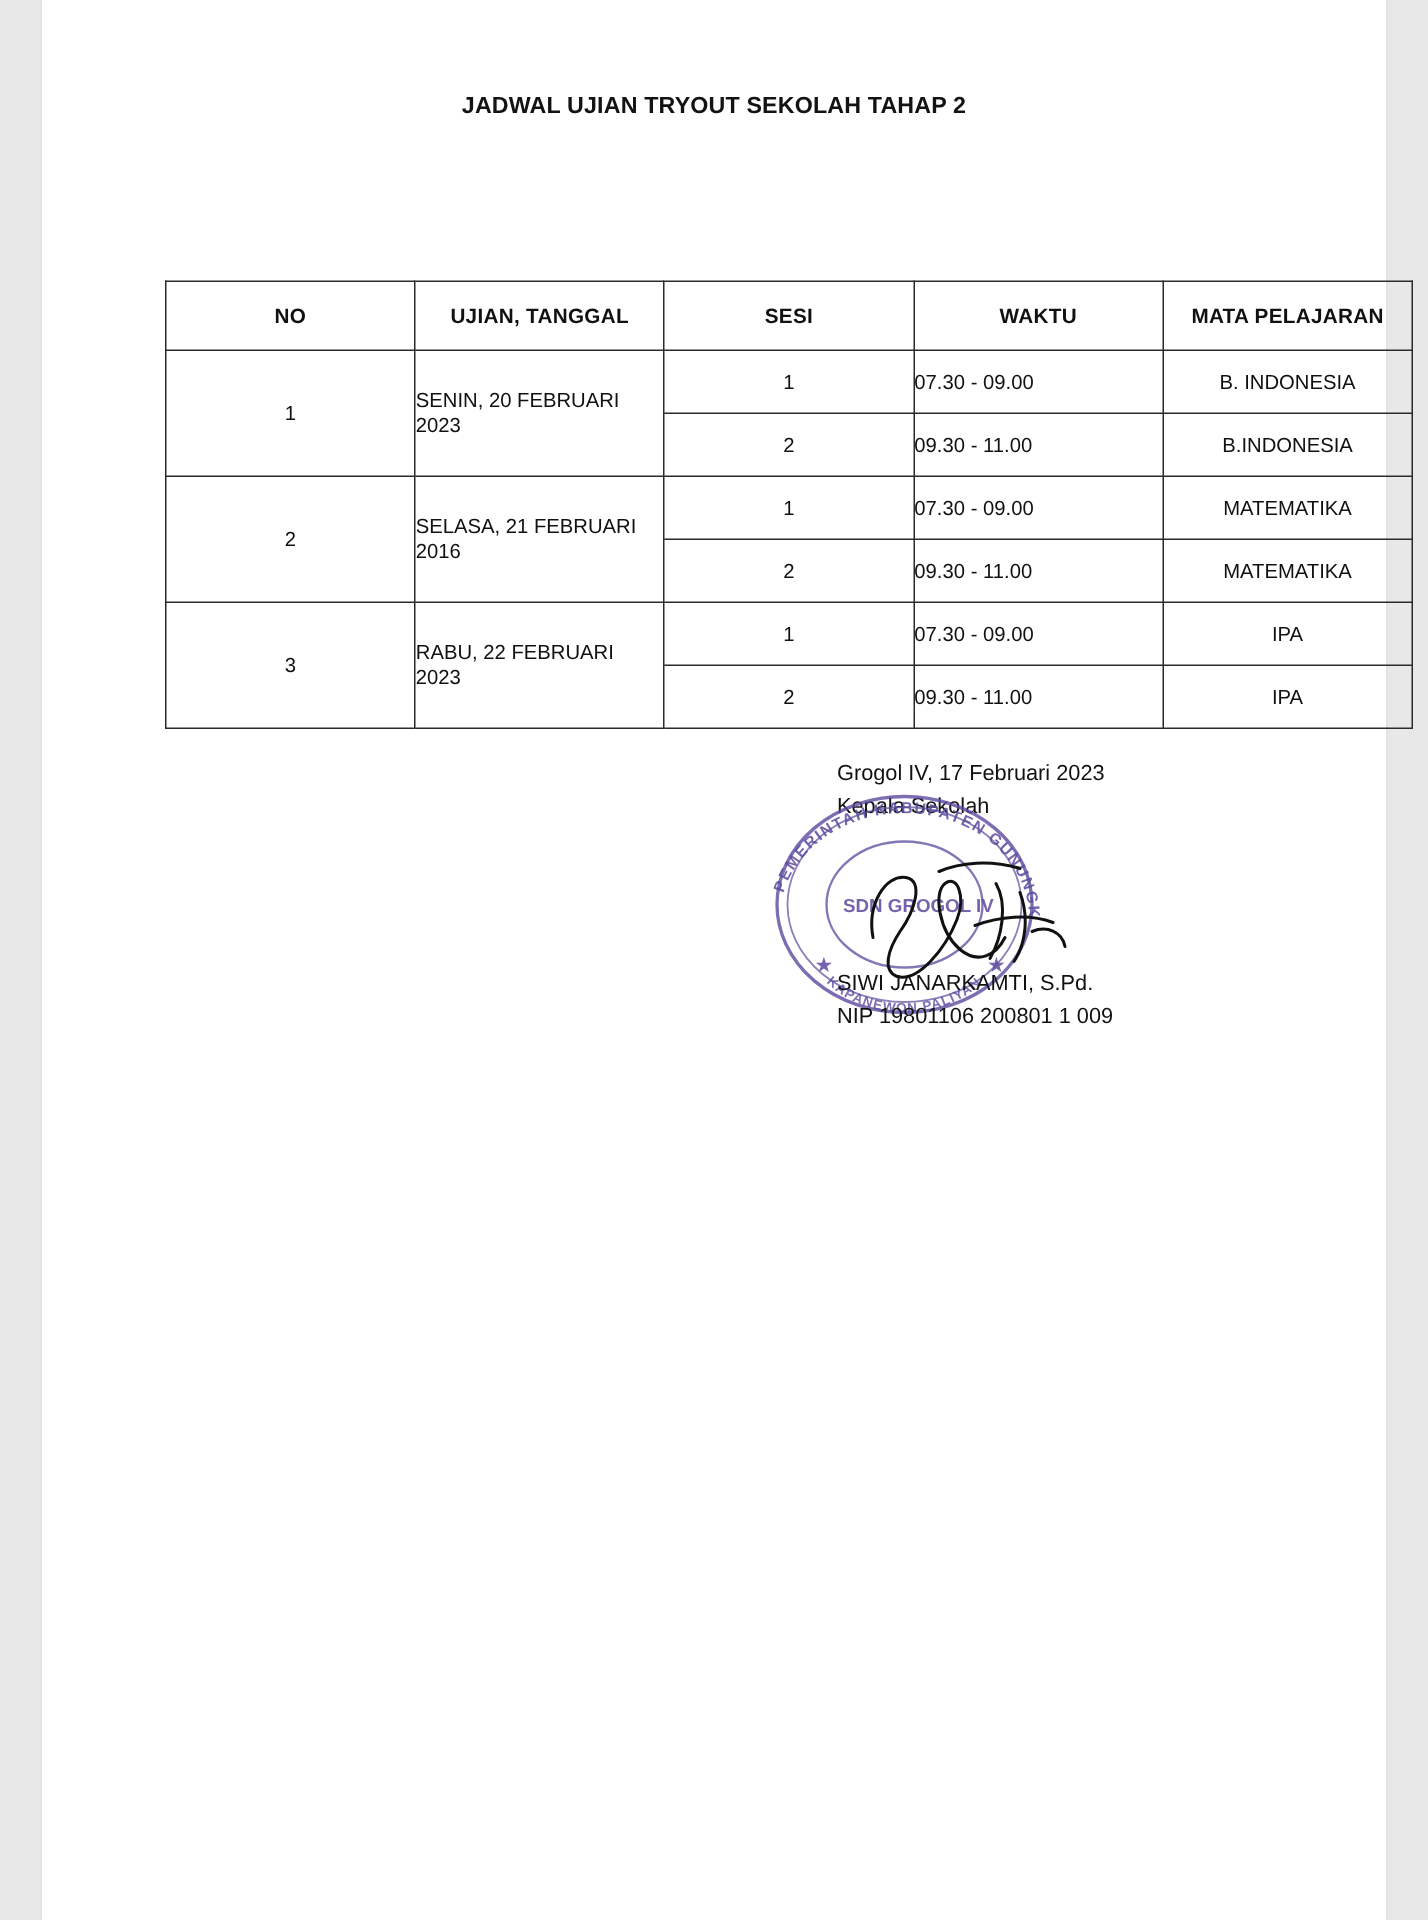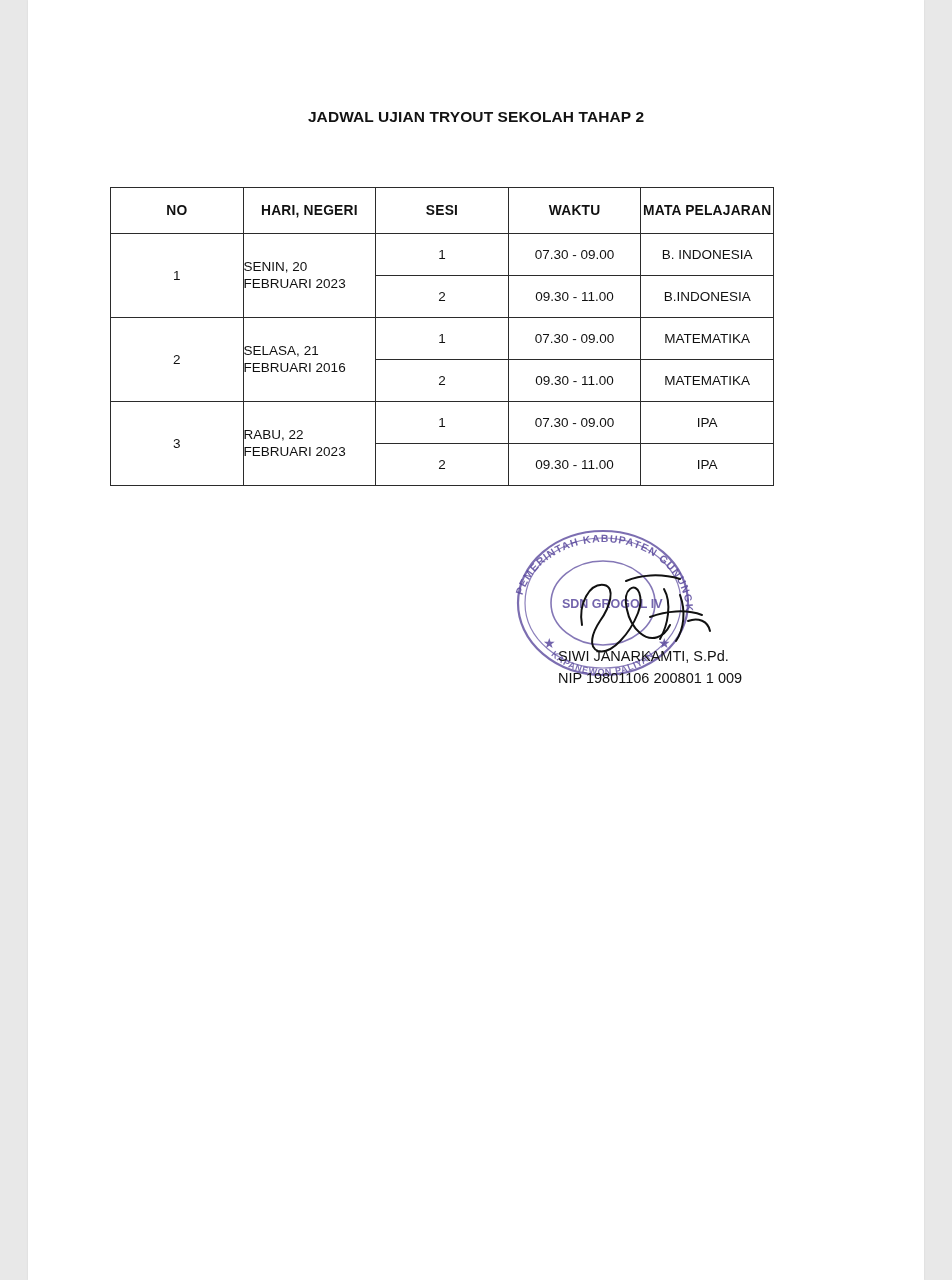--- a/index.html
+++ b/index.html
@@ -22,35 +22,35 @@
     background: #ffffff;
     box-shadow: 0 0 2px rgba(0,0,0,0.08);
   }
   .doc {
     position: relative;
     width: 100%;
     height: 100%;
   }
   .title-block {
     text-align: center;
-    padding-top: 106px;
+    padding-top: 60px;
     font-size: 15.5px;
     font-weight: bold;
     color: #131313;
     line-height: 1.42;
     letter-spacing: 0.1px;
   }
   .title-line {
     display: block;
   }
   table.schedule {
     position: absolute;
     left: 82px;
     top: 187px;
-    width: 664px;
+    width: 832px;
     border-collapse: collapse;
     table-layout: fixed;
     font-size: 13.5px;
     color: #111;
   }
   table.schedule td, table.schedule th {
     border: 1.4px solid #2b2b2b;
     padding: 0;
     vertical-align: middle;
   }
@@ -75,21 +75,20 @@
   td.c-day.center {
     text-align: left;
     padding-left: 0;
   }
   td.c-sesi {
     width: 70px;
     text-align: center;
   }
   td.c-waktu {
     width: 120px;
-    text-align: center;
   }
   td.c-mapel {
     padding-left: 9px;
     text-align: center;
   }
   tbody tr.data-row td {
     height: 41px;
   }
   .sign-block {
     position: absolute;
@@ -137,21 +136,21 @@
   <div class="doc">
 
     <div class="title-block">
       <span class="title-line">JADWAL UJIAN TRYOUT SEKOLAH TAHAP 2</span>
     </div>
 
     <table class="schedule">
       <thead>
         <tr>
           <th class="c-no">NO</th>
-          <th>HARI, NEGERI</th>
+          <th>UJIAN, TANGGAL</th>
           <th class="c-sesi">SESI</th>
           <th class="c-waktu">WAKTU</th>
           <th>MATA PELAJARAN</th>
         </tr>
       </thead>
       <tbody>
 
         <tr class="data-row">
           <td class="c-no" rowspan="2">1</td>
           <td class="c-day center" rowspan="2">SENIN, 20 FEBRUARI 2023</td>
@@ -186,20 +185,24 @@
           <td class="c-mapel">IPA</td>
         </tr>
         <tr class="data-row">
           <td class="c-sesi">2</td>
           <td class="c-waktu">09.30 - 11.00</td>
           <td class="c-mapel">IPA</td>
         </tr>
       </tbody>
     </table>
 
+    <div class="sign-block">
+      <div>Grogol IV, 17 Februari 2023</div>
+      <div>Kepala Sekolah</div>
+    </div>
 
     <div class="stamp">
       <svg width="206" height="165" viewBox="0 0 206 165">
         <defs>
           <path id="arcTop" d="M 20,92 A 83,70 0 0 1 186,92"></path>
           <path id="arcBottom" d="M 33,95 A 70,60 0 0 0 173,95"></path>
         </defs>
         <ellipse cx="103" cy="83" rx="85" ry="72" fill="none" stroke="#5b4a9e" stroke-width="2.2" opacity="0.8"></ellipse>
         <ellipse cx="103" cy="83" rx="78" ry="65" fill="none" stroke="#5b4a9e" stroke-width="1.2" opacity="0.7"></ellipse>
         <ellipse cx="103" cy="83" rx="52" ry="42" fill="none" stroke="#5b4a9e" stroke-width="1.6" opacity="0.75"></ellipse>

